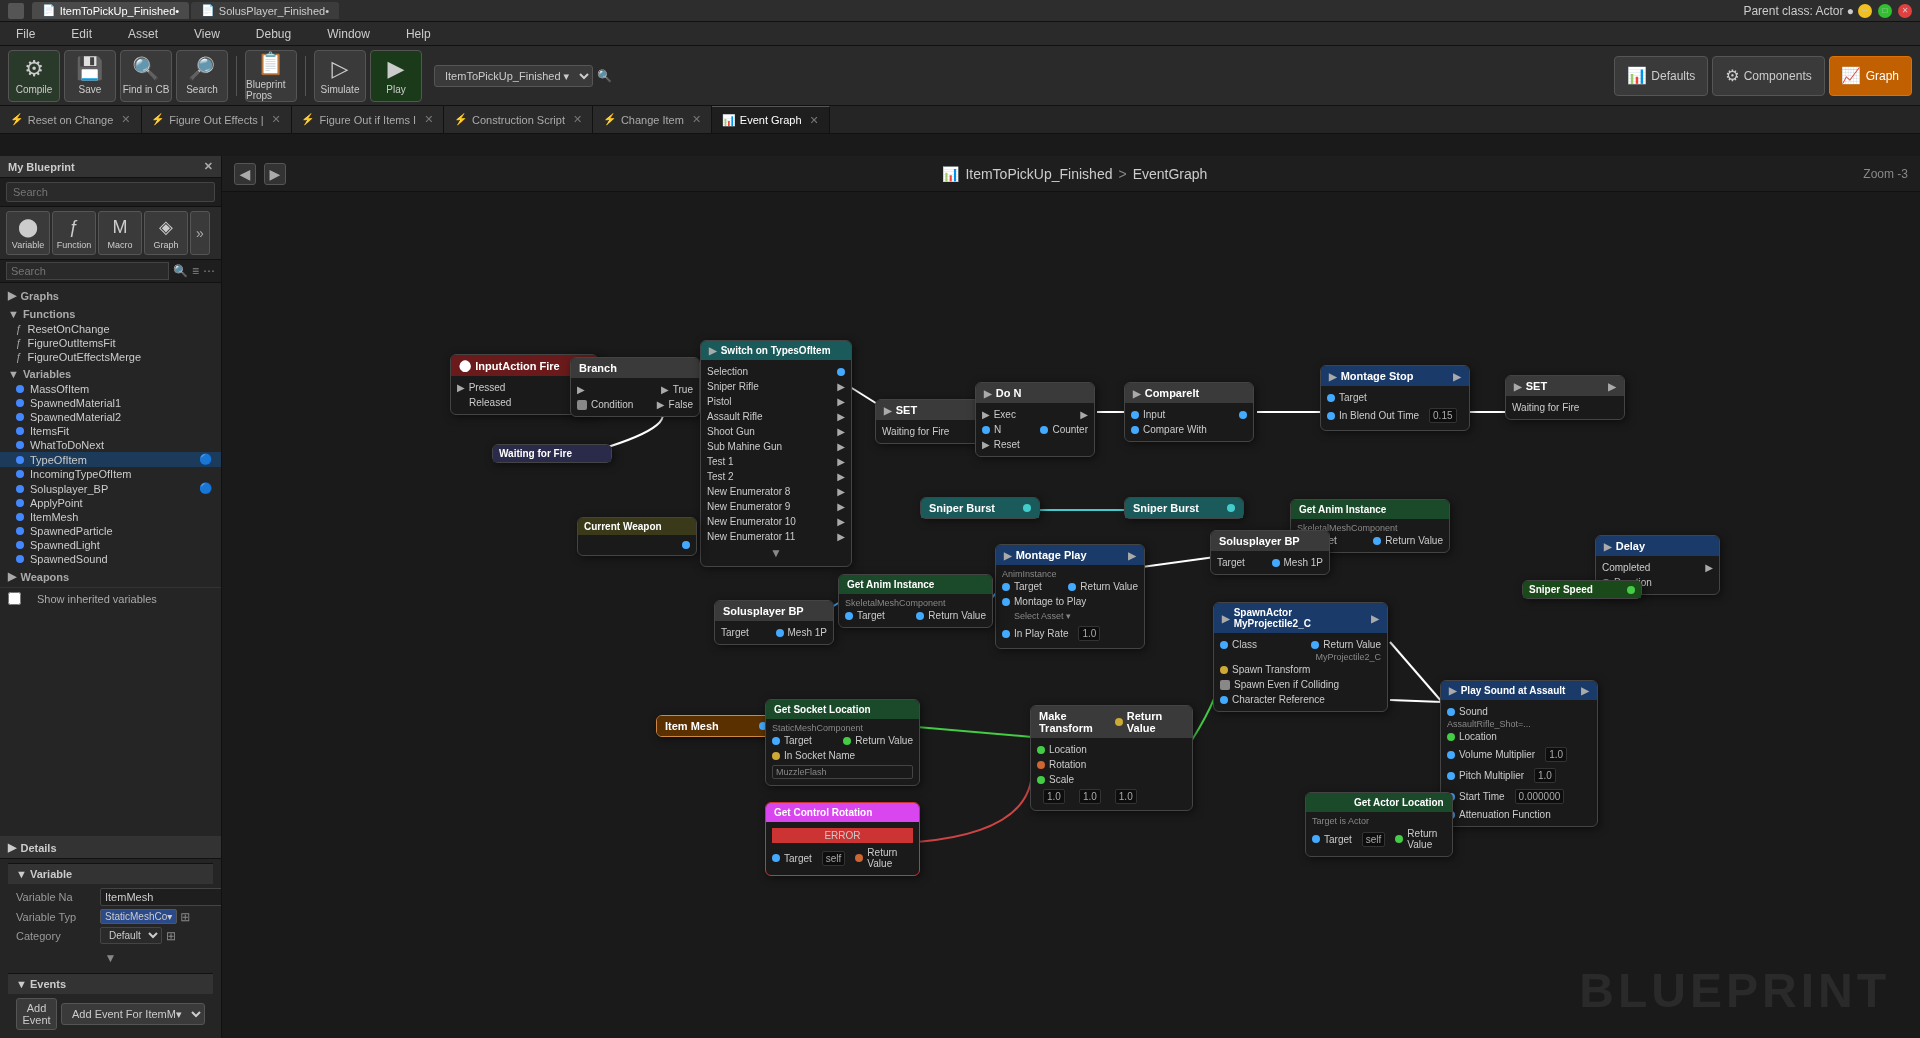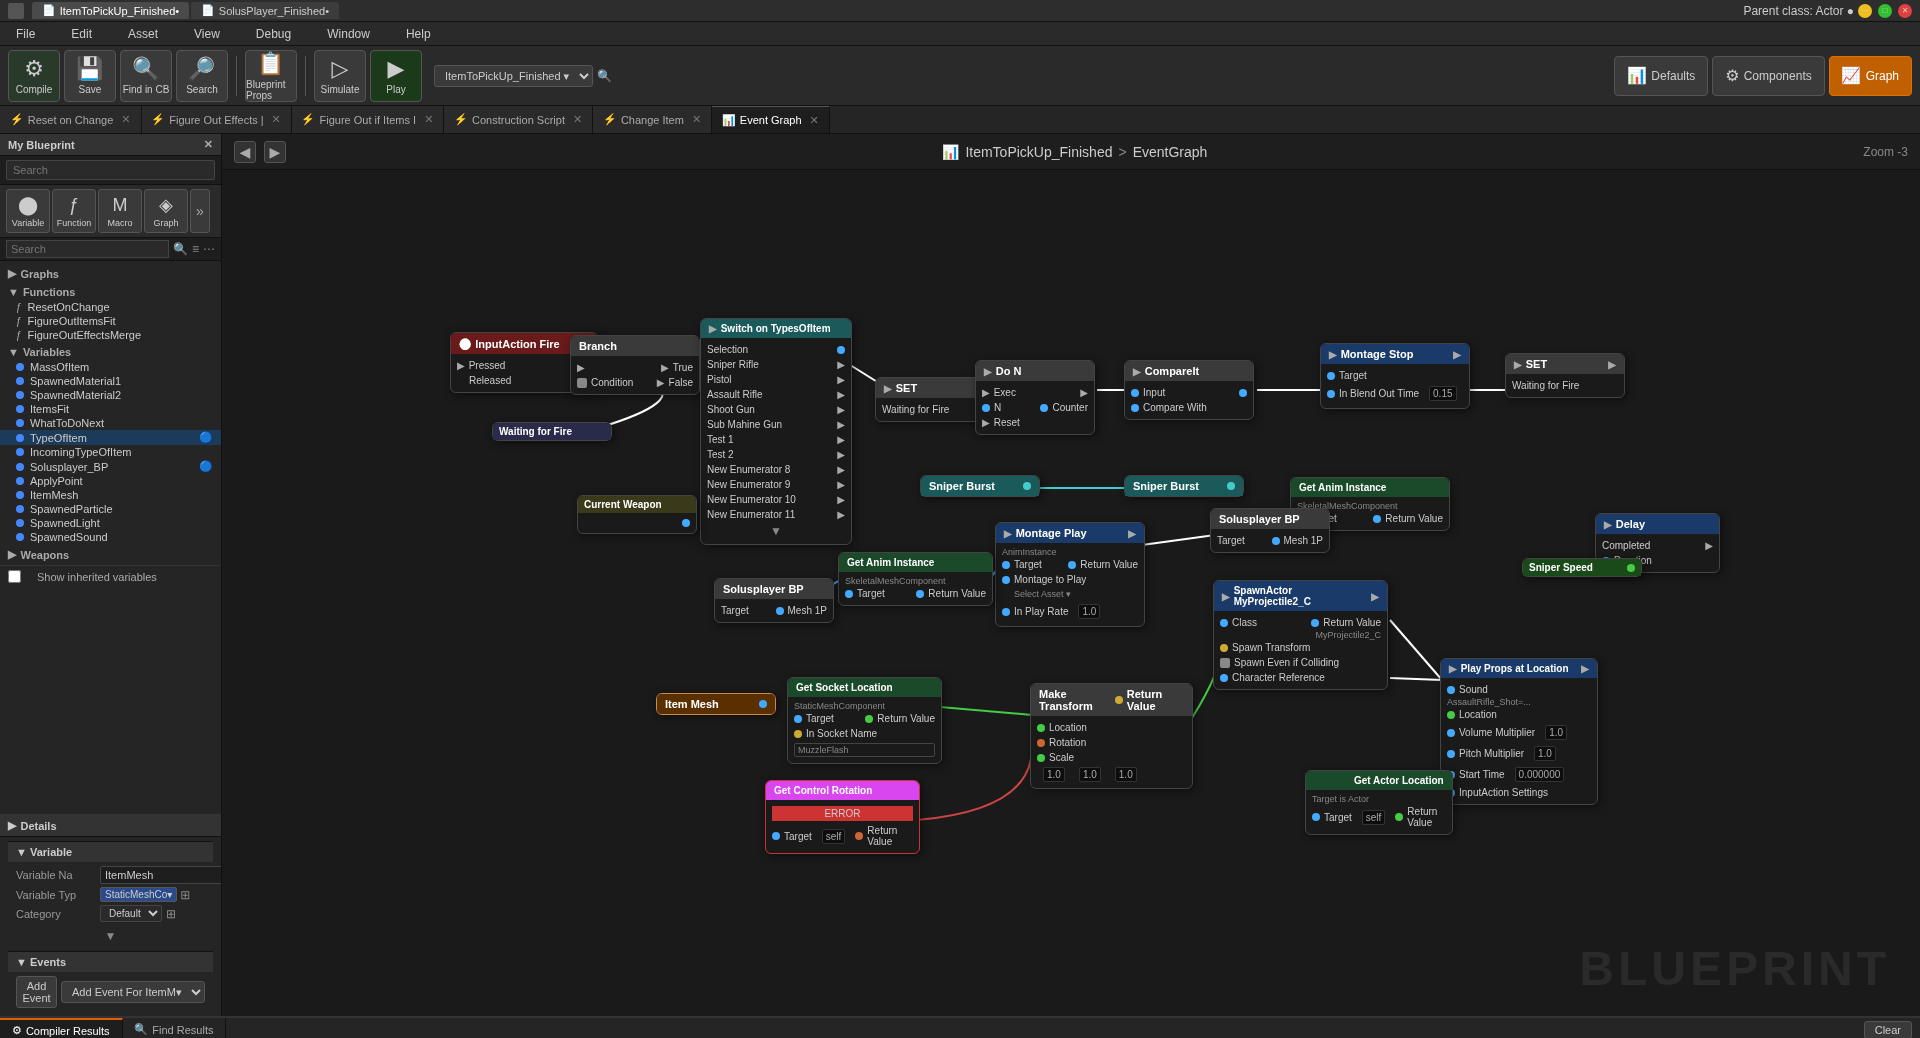--- a/index.html
+++ b/index.html
@@ -36,21 +36,21 @@
     .mode-btn .icon { font-size: 16px; }
 
     
     #tabbar { background: #252525; height: 28px; display: flex; align-items: stretch; border-bottom: 1px solid #111; overflow-x: auto; }
     .graph-tab { display: flex; align-items: center; gap: 4px; padding: 0 10px; background: #2a2a2a; border-right: 1px solid #111; cursor: pointer; font-size: 11px; color: #aaa; white-space: nowrap; }
     .graph-tab.active { background: #1e1e1e; color: #fff; border-top: 1px solid #555; }
     .graph-tab .close-x { color: #777; margin-left: 4px; }
     .event-graph-tab { color: #fff; background: #1e1e1e; border-top: 1px solid #555; }
 
     
-    #main { display: flex; height: calc(1038px - 22px - 24px - 60px - 28px - 22px); }
+    #main { display: flex; height: calc(1038px - 22px - 24px - 60px - 28px - 22px); margin-top: 22px; }
 
     
     #left-panel { width: 222px; background: #252525; border-right: 1px solid #111; display: flex; flex-direction: column; overflow: hidden; }
     #mybp-header { background: #333; padding: 4px 8px; font-size: 11px; font-weight: bold; color: #ccc; display: flex; align-items: center; justify-content: space-between; border-bottom: 1px solid #111; }
     #mybp-header .collapse-btn { cursor: pointer; color: #aaa; }
     #bp-search { padding: 4px 6px; background: #1e1e1e; border-bottom: 1px solid #111; }
     #bp-search input { width: 100%; background: #2a2a2a; border: 1px solid #444; color: #ccc; padding: 3px 6px; font-size: 11px; border-radius: 2px; }
     #bp-toolbar { display: flex; gap: 2px; padding: 4px 6px; background: #2a2a2a; border-bottom: 1px solid #111; flex-wrap: wrap; }
     .bp-tool { display: flex; flex-direction: column; align-items: center; justify-content: center; width: 44px; height: 44px; background: #3a3a3a; border: 1px solid #555; border-radius: 3px; cursor: pointer; font-size: 9px; color: #ccc; gap: 2px; }
     .bp-tool .icon { font-size: 18px; }
@@ -824,21 +824,21 @@
         </div>
       </div>
 
       <div class="bp-node" style="left:434px;top:523px;width:82px;border-color:#cc8844;">
         <div class="node-header" style="background:#5a3000;border-radius:5px;">
           <span style="font-size:11px;">Item Mesh</span>
           <div class="pin-dot blue pin-right"></div>
         </div>
       </div>
 
-      <div class="bp-node" style="left:565px;top:507px;width:155px;">
+      <div class="bp-node" style="left:543px;top:507px;width:155px;">
         <div class="node-header header-dark-green">
           <span style="font-size:10px;">Get Socket Location</span>
         </div>
         <div class="node-body">
           <div class="node-small-text">StaticMeshComponent</div>
           <div class="node-pin">
               <div class="pin-dot blue"></div>
               <span>Target</span>
               <div class="pin-dot green pin-right"></div>
               <span>Return Value</span>
@@ -898,21 +898,21 @@
       <div class="bp-node" style="left:1300px;top:388px;width:72px;">
         <div class="node-header" style="background:#1a4a1a;padding:3px 6px;font-size:10px;">
           <span>Sniper Speed</span>
           <div class="pin-dot green pin-right"></div>
         </div>
       </div>
 
       <div class="bp-node" style="left:1218px;top:488px;width:158px;">
         <div class="node-header header-blue">
           <span style="color:#aaa;font-size:10px;">▶</span>
-          <span style="font-size:10px;">Play Props at Location</span>
+          <span style="font-size:10px;">Play Sound at Assault</span>
           <span style="color:#aaa;font-size:10px;" class="pin-right">▶</span>
         </div>
         <div class="node-body">
           <div class="node-pin">
               <div class="pin-dot blue"></div>
               <span>Sound</span>
             </div>
           <div class="node-small-text">AssaultRifle_Shot=...</div>
           <div class="node-pin">
               <div class="pin-dot green"></div>
@@ -928,21 +928,21 @@
               <span>Pitch Multiplier</span>
               <span class="node-value-box">1.0</span>
             </div>
           <div class="node-pin">
               <div class="pin-dot blue"></div>
               <span>Start Time</span>
               <span class="node-value-box">0.000000</span>
             </div>
           <div class="node-pin">
               <div class="pin-dot blue"></div>
-              <span>InputAction Settings</span>
+              <span>Attenuation Function</span>
             </div>
         </div>
       </div>
 
       <div class="bp-node" style="left:543px;top:610px;width:155px;border-color:#cc3333;">
         <div class="node-header" style="background:#d946ef;text-align:right;">
           <span style="font-size:10px;">Get Control Rotation</span>
         </div>
         <div class="node-body">
           <div style="background:#cc3333;text-align:center;padding:2px;font-size:10px;margin:2px 6px;">ERROR</div>

